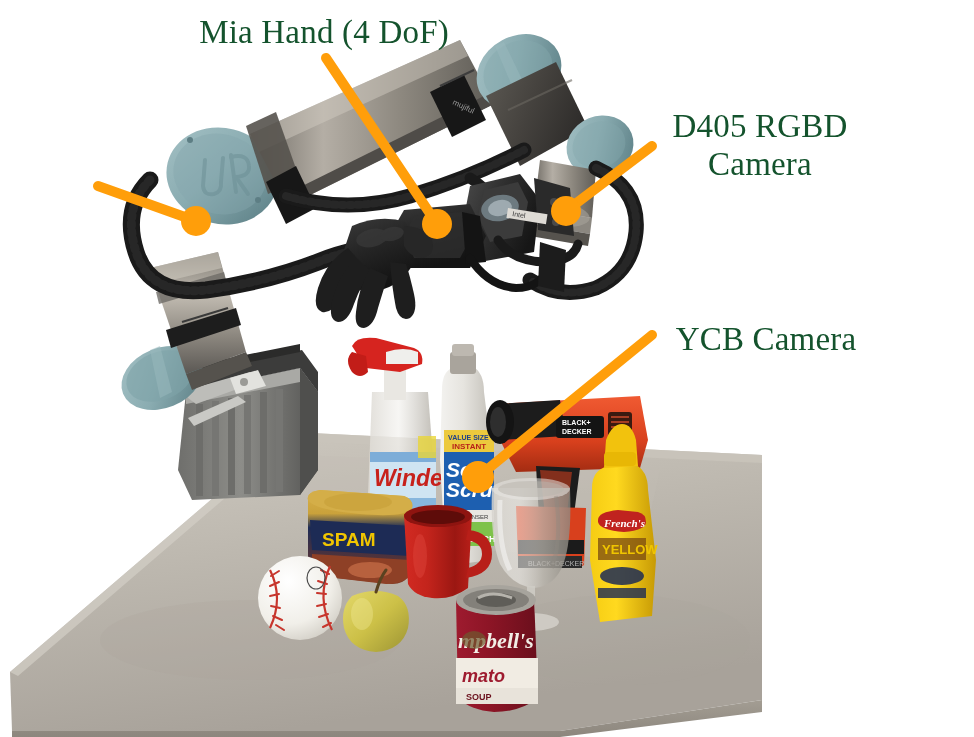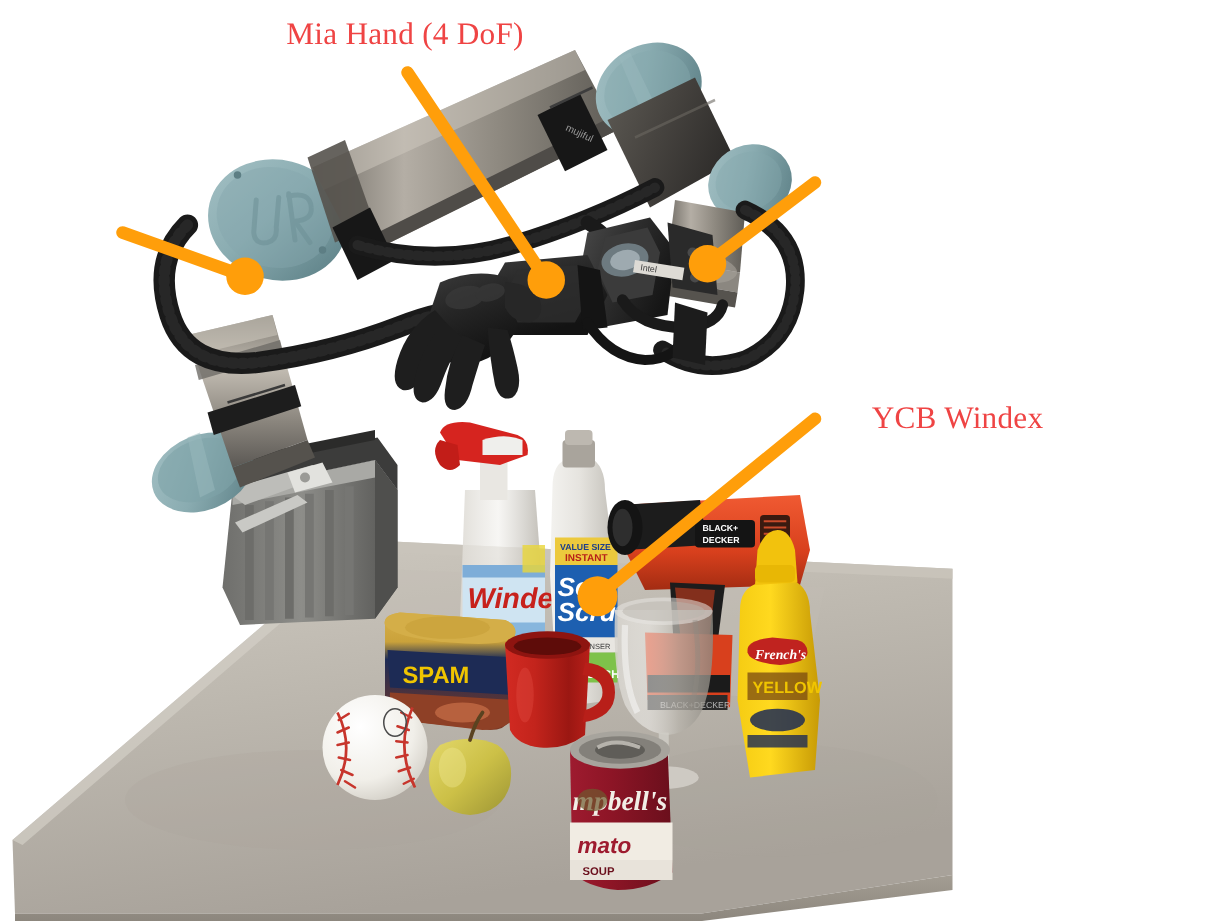--- a/index.html
+++ b/index.html
@@ -11,23 +11,23 @@
   #figure {
     position: relative;
     width: 974px;
     height: 737px;
     background: #ffffff;
     overflow: hidden;
     font-family: "Liberation Serif", "DejaVu Serif", serif;
   }
   .label {
     position: absolute;
-    color: #ef4444;
+    color: #14532d;
     font-family: "Liberation Serif", "DejaVu Serif", serif;
-    font-size: 25px;
+    font-size: 33px;
     line-height: 1.14;
     text-align: center;
     white-space: pre;
     letter-spacing: .2px;
     user-select: none;
   }
   #label-ur5      { left: 8px;   top: 96px;  width: 180px; }
   #label-mia      { left: 180px; top: 14px;  width: 288px; }
   #label-d405     { left: 650px; top: 108px; width: 220px; }
   #label-ycb      { left: 650px; top: 321px; width: 232px; }
@@ -441,16 +441,18 @@
       <g>
         <line x1="652" y1="335" x2="478" y2="477"></line>
         <circle cx="478" cy="477" r="16" stroke="none"></circle>
       </g>
     </g>
   </svg>
 
 
   <div class="label" id="label-mia">Mia Hand (4 DoF)</div>
 
-
-  <div class="label" id="label-ycb">YCB Windex</div>
+  <div class="label" id="label-d405">D405 RGBD
+Camera</div>
+
+  <div class="label" id="label-ycb">YCB Camera</div>
 
 </div>
 
 </body></html>

